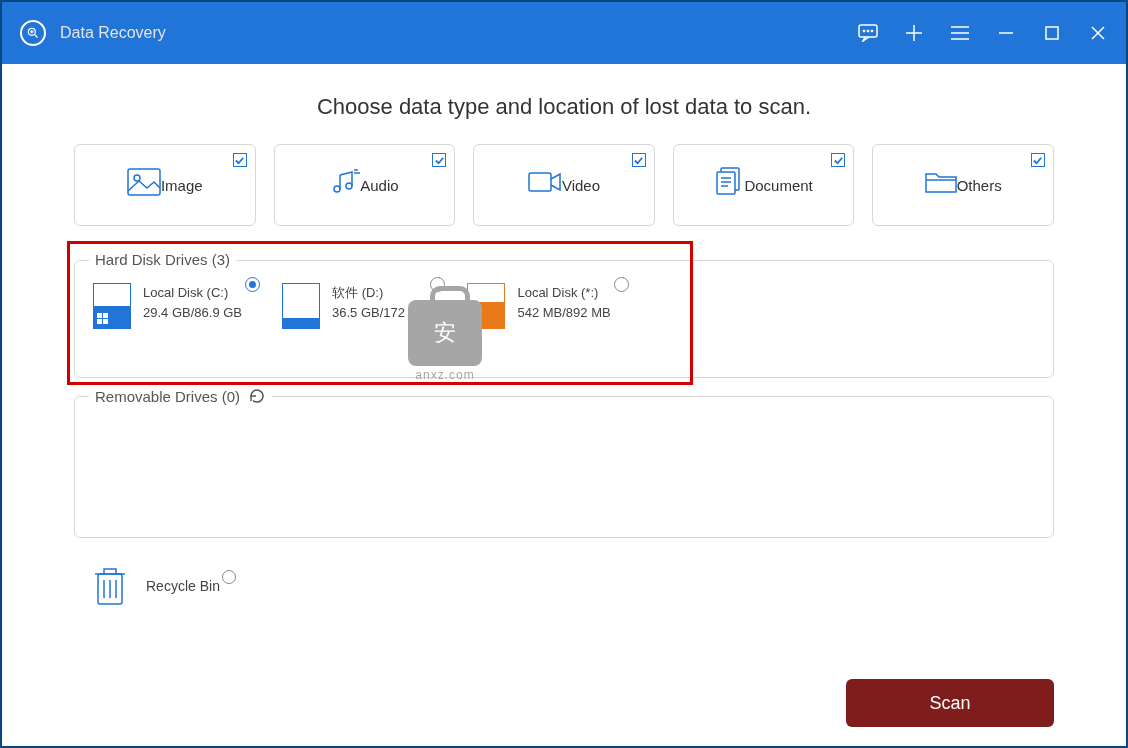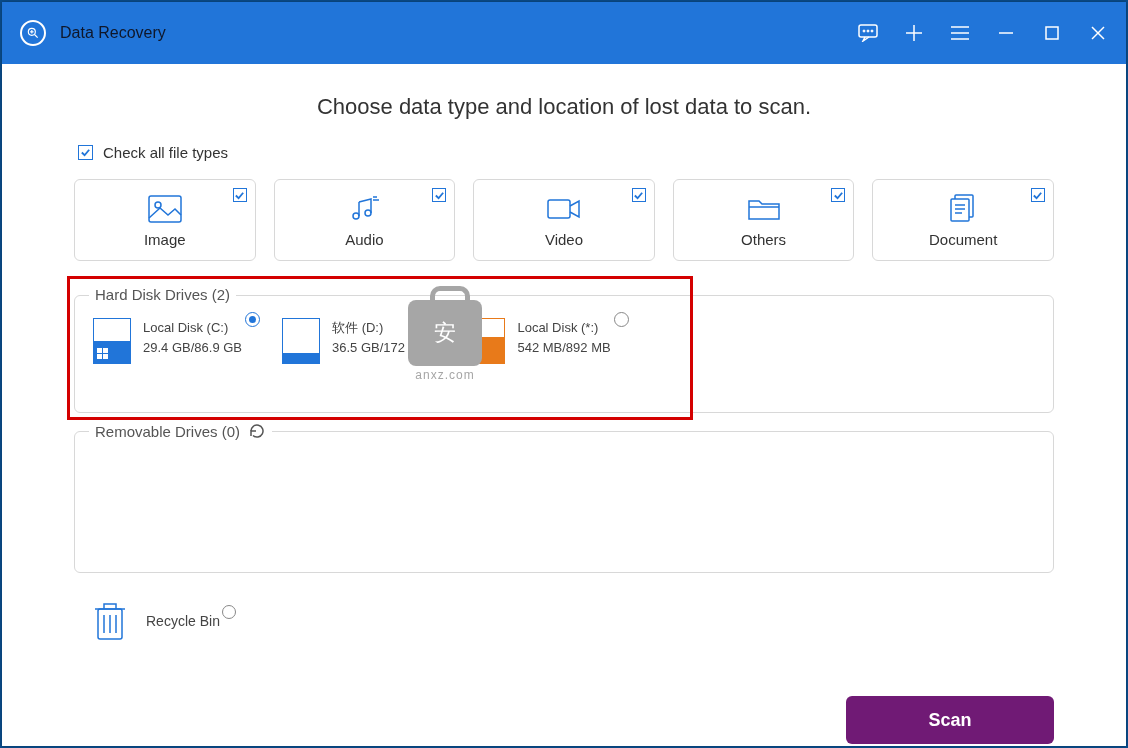--- a/index.html
+++ b/index.html
@@ -1,40 +1,40 @@
 <!DOCTYPE html>
 <html><head>
 <meta charset="utf-8">
 <style>
 * { margin: 0; padding: 0; box-sizing: border-box; }
 body { font-family: "Segoe UI", Arial, sans-serif; background: #0a4d8c; width: 1128px; height: 748px; overflow: hidden; }
 
 .window { width: 1124px; height: 744px; margin: 2px; background: #fff; display: flex; flex-direction: column; box-shadow: 0 0 4px rgba(0,0,0,0.3); }
 
 
-.titlebar { height: 62px; background: #2175d9; display: flex; align-items: center; padding: 0 18px; color: #0f172a; }
+.titlebar { height: 62px; background: #2175d9; display: flex; align-items: center; padding: 0 18px; color: #e5e5e5; }
 .titlebar .logo { width: 26px; height: 26px; border: 2px solid #fff; border-radius: 50%; display: flex; align-items: center; justify-content: center; margin-right: 14px; }
 .titlebar .logo svg { width: 14px; height: 14px; }
 .titlebar .title { font-size: 16px; font-weight: 400; flex: 1; }
 .titlebar .controls { display: flex; gap: 26px; align-items: center; }
 .titlebar .controls .ctrl { cursor: pointer; display: flex; align-items: center; justify-content: center; width: 20px; height: 20px; }
 .titlebar .controls svg { stroke: #fff; fill: none; }
 
 
-.content { flex: 1; padding: 30px 72px 2px; display: flex; flex-direction: column; overflow: hidden; }
+.content { flex: 1; padding: 30px 72px 19px; display: flex; flex-direction: column; overflow: hidden; }
 .heading { text-align: center; font-size: 22px; color: #333; margin-bottom: 24px; font-weight: 400; }
 
 
 .checkall-row { display: flex; align-items: center; gap: 10px; font-size: 15px; color: #333; margin-bottom: 18px; padding-left: 4px; }
 .cb { width: 15px; height: 15px; border: 1.5px solid #2175d9; display: inline-flex; align-items: center; justify-content: center; cursor: pointer; }
 .cb svg { width: 11px; height: 11px; }
 
 
 .filetypes { display: flex; gap: 18px; margin-bottom: 34px; }
-.ftcard { flex: 1; border: 1px solid #d8d8d8; border-radius: 6px; height: 82px; position: relative; display: flex; flex-direction: column; align-items: center; justify-content: center; cursor: pointer; }
+.ftcard { flex: 1; border: 1px solid #d8d8d8; border-radius: 6px; height: 82px; position: relative; display: flex; flex-direction: row; align-items: center; justify-content: center; cursor: pointer; }
 .ftcard .cb { position: absolute; top: 8px; right: 8px; width: 14px; height: 14px; }
 .ftcard .ico { height: 32px; display: flex; align-items: center; justify-content: center; margin-bottom: 6px; }
 .ftcard .ico svg { stroke: #2175d9; fill: none; stroke-width: 1.5; }
 .ftcard .lbl { font-size: 15px; color: #333; }
 
 
 .section { position: relative; border: 1px solid #d8d8d8; border-radius: 6px; padding: 22px 18px 18px; margin-bottom: 18px; }
 .section.redbox::before { content:""; position:absolute; left:-8px; top:-20px; right:360px; bottom:-8px; border:3px solid #d40000; pointer-events:none; }
 .section-title { position: absolute; top: -10px; left: 14px; background: #fff; padding: 0 6px; font-size: 15px; color: #555; display: flex; align-items: center; gap: 8px; }
 .section-title .refresh { display: inline-flex; width: 18px; height: 18px; cursor: pointer; }
@@ -58,21 +58,21 @@
 .watermark .bag span { color:#fff; font-size:22px; }
 .watermark .txt { color:#a6a6a6; font-size:12px; letter-spacing:1px; margin-top:2px; }
 
 
 .recycle-row { display: flex; align-items: center; gap: 18px; margin-top: 8px; padding-left: 18px; position:relative; }
 .trash-icon { width: 36px; height: 44px; display: flex; align-items: center; justify-content: center; }
 .recycle-radio { position:absolute; left:148px; top:6px; width:14px; height:14px; border:1.5px solid #888; border-radius:50%; }
 
 
 .footer { display: flex; justify-content: flex-end; margin-top: auto; padding-top: 20px; }
-.scan-btn { width: 208px; height: 48px; background: #701a75; color: #fff; border: none; border-radius: 6px; font-size: 18px; cursor: pointer; font-weight: bold; }
+.scan-btn { width: 208px; height: 48px; background: #7f1d1d; color: #fff; border: none; border-radius: 6px; font-size: 18px; cursor: pointer; }
 
 .removable .drives { height: 100px; }
 </style>
 </head>
 <body>
 
 <div class="window">
 
   <div class="titlebar">
     <div class="logo">
@@ -123,28 +123,20 @@
             <line x1="14" y1="2" x2="2" y2="14" stroke-width="1.5"></line>
           </svg>
         </span>
     </div>
   </div>
 
   <div class="content">
 
     <h1 class="heading">Choose data type and location of lost data to scan.</h1>
 
-    <div class="checkall-row">
-      <span class="cb">
-          <svg viewBox="0 0 12 12">
-            <path d="M2 6 L5 9 L10 3" stroke="#2175d9" stroke-width="2" fill="none"></path>
-          </svg>
-        </span>
-      <span>Check all file types</span>
-    </div>
 
     <div class="filetypes">
       <div class="ftcard">
         <span class="cb">
             <svg viewBox="0 0 12 12">
               <path d="M2 6 L5 9 L10 3" stroke="#2175d9" stroke-width="2" fill="none"></path>
             </svg>
           </span>
         <div class="ico">
             <svg width="34" height="28" viewBox="0 0 34 28">
@@ -186,48 +178,48 @@
           </div>
         <div class="lbl">Video</div>
       </div>
       <div class="ftcard">
         <span class="cb">
             <svg viewBox="0 0 12 12">
               <path d="M2 6 L5 9 L10 3" stroke="#2175d9" stroke-width="2" fill="none"></path>
             </svg>
           </span>
         <div class="ico">
-            <svg width="32" height="26" viewBox="0 0 32 26">
-              <path d="M1 5 L1 23 L31 23 L31 8 L14 8 L11 5 Z"></path>
-              <line x1="1" y1="11" x2="31" y2="11"></line>
-            </svg>
-          </div>
-        <div class="lbl">Others</div>
-      </div>
-      <div class="ftcard">
-        <span class="cb">
-            <svg viewBox="0 0 12 12">
-              <path d="M2 6 L5 9 L10 3" stroke="#2175d9" stroke-width="2" fill="none"></path>
-            </svg>
-          </span>
-        <div class="ico">
             <svg width="30" height="30" viewBox="0 0 30 30">
               <rect x="7" y="1" width="18" height="22" rx="1"></rect>
               <rect x="3" y="5" width="18" height="22" rx="1" fill="#fff"></rect>
               <line x1="7" y1="11" x2="17" y2="11"></line>
               <line x1="7" y1="15" x2="17" y2="15"></line>
               <line x1="7" y1="19" x2="14" y2="19"></line>
             </svg>
           </div>
         <div class="lbl">Document</div>
       </div>
+      <div class="ftcard">
+        <span class="cb">
+            <svg viewBox="0 0 12 12">
+              <path d="M2 6 L5 9 L10 3" stroke="#2175d9" stroke-width="2" fill="none"></path>
+            </svg>
+          </span>
+        <div class="ico">
+            <svg width="32" height="26" viewBox="0 0 32 26">
+              <path d="M1 5 L1 23 L31 23 L31 8 L14 8 L11 5 Z"></path>
+              <line x1="1" y1="11" x2="31" y2="11"></line>
+            </svg>
+          </div>
+        <div class="lbl">Others</div>
+      </div>
     </div>
 
     <div class="section redbox" style="position:relative;">
-      <div class="section-title">Hard Disk Drives (2)</div>
+      <div class="section-title">Hard Disk Drives (3)</div>
       <div class="drives" id="hdd-drives">
           <div class="drive">
             <div class="disk-icon">
               <div class="fill" style="height:50%"></div>
               <svg class="winlogo" viewBox="0 0 12 12">
                 <rect x="0" y="0" width="5" height="5" fill="#fff"></rect>
                 <rect x="6" y="0" width="5" height="5" fill="#fff"></rect>
                 <rect x="0" y="6" width="5" height="5" fill="#fff"></rect>
                 <rect x="6" y="6" width="5" height="5" fill="#fff"></rect>
               </svg>

